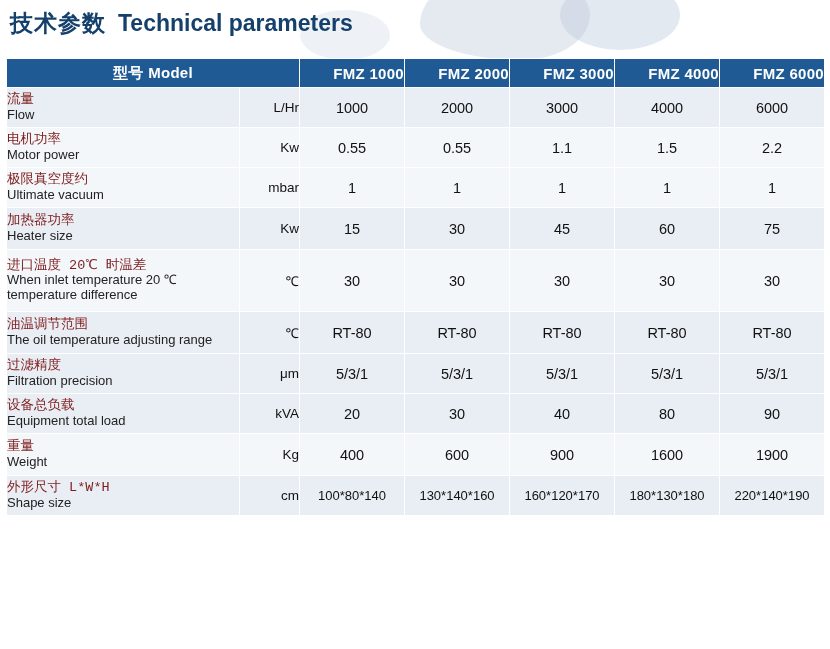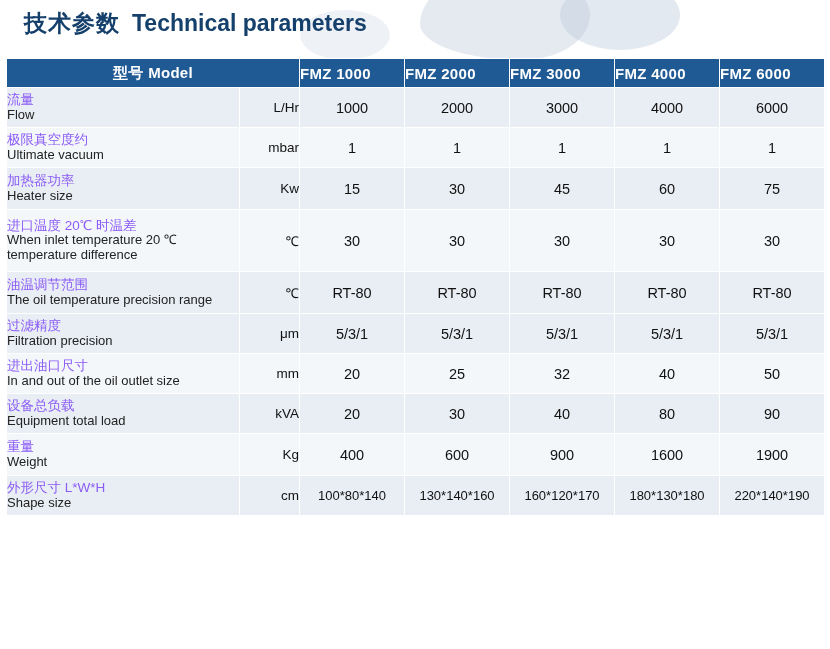--- a/index.html
+++ b/index.html
@@ -53,21 +53,21 @@
     height: 50px;
     background: #dde4ee;
     opacity: 0.5;
     border-radius: 50%;
   }
 
   .title-bar {
     position: relative;
     z-index: 2;
     height: 46px;
-    padding: 8px 0 0 24px;
+    padding: 8px 0 0 10px;
     box-sizing: border-box;
     white-space: nowrap;
   }
   .title-cn {
     font-size: 23px;
     font-weight: bold;
     color: #15406b;
     letter-spacing: 1px;
   }
   .title-en {
@@ -88,40 +88,41 @@
   table.spec th, table.spec td {
     border: 1px solid #ffffff;
     padding: 0;
   }
   thead th {
     background: #1f5a94;
     color: #ffffff;
     font-size: 15px;
     font-weight: bold;
     height: 28px;
-    text-align: left;
+    text-align: right;
     letter-spacing: 0.3px;
   }
   thead th.model-head {
     text-align: center;
   }
 
   td.label {
     background: #e9eef4;
     padding: 4px 6px 4px 8px;
     vertical-align: middle;
     line-height: 1.15;
   }
   tr.alt td.label {
     background: #f4f7fa;
   }
   .lbl-cn {
     font-size: 13.5px;
-    color: #8b5cf6;
+    color: #7f1d1d;
     display: block;
+    font-family: Liberation Mono, monospace;
   }
   .lbl-en {
     font-size: 13px;
     color: #222222;
     display: block;
   }
   td.unit {
     background: #e9eef4;
     text-align: right;
     font-size: 13.5px;
@@ -193,20 +194,32 @@
         <span class="lbl-en">Flow</span>
       </td>
       <td class="unit">L/Hr</td>
       <td class="val">1000</td>
       <td class="val">2000</td>
       <td class="val">3000</td>
       <td class="val">4000</td>
       <td class="val">6000</td>
     </tr>
 
+    <tr class="alt" style="height:40px">
+      <td class="label">
+        <span class="lbl-cn">电机功率</span>
+        <span class="lbl-en">Motor power</span>
+      </td>
+      <td class="unit">Kw</td>
+      <td class="val">0.55</td>
+      <td class="val">0.55</td>
+      <td class="val">1.1</td>
+      <td class="val">1.5</td>
+      <td class="val">2.2</td>
+    </tr>
 
 
     <tr class="alt" style="height:40px">
       <td class="label">
         <span class="lbl-cn">极限真空度约</span>
         <span class="lbl-en">Ultimate vacuum</span>
       </td>
       <td class="unit">mbar</td>
       <td class="val">1</td>
       <td class="val">1</td>
@@ -237,21 +250,21 @@
       <td class="val">30</td>
       <td class="val">30</td>
       <td class="val">30</td>
       <td class="val">30</td>
       <td class="val">30</td>
     </tr>
 
     <tr style="height:42px">
       <td class="label">
         <span class="lbl-cn">油温调节范围</span>
-        <span class="lbl-en">The oil temperature precision range</span>
+        <span class="lbl-en">The oil temperature adjusting range</span>
       </td>
       <td class="unit">℃</td>
       <td class="val">RT-80</td>
       <td class="val">RT-80</td>
       <td class="val">RT-80</td>
       <td class="val">RT-80</td>
       <td class="val">RT-80</td>
     </tr>
 
 
@@ -261,32 +274,20 @@
         <span class="lbl-en">Filtration precision</span>
       </td>
       <td class="unit">μm</td>
       <td class="val">5/3/1</td>
       <td class="val">5/3/1</td>
       <td class="val">5/3/1</td>
       <td class="val">5/3/1</td>
       <td class="val">5/3/1</td>
     </tr>
 
-    <tr class="alt" style="height:40px">
-      <td class="label">
-        <span class="lbl-cn">进出油口尺寸</span>
-        <span class="lbl-en">In and out of the oil outlet size</span>
-      </td>
-      <td class="unit">mm</td>
-      <td class="val">20</td>
-      <td class="val">25</td>
-      <td class="val">32</td>
-      <td class="val">40</td>
-      <td class="val">50</td>
-    </tr>
 
     <tr style="height:40px">
       <td class="label">
         <span class="lbl-cn">设备总负载</span>
         <span class="lbl-en">Equipment total load</span>
       </td>
       <td class="unit">kVA</td>
       <td class="val">20</td>
       <td class="val">30</td>
       <td class="val">40</td>

